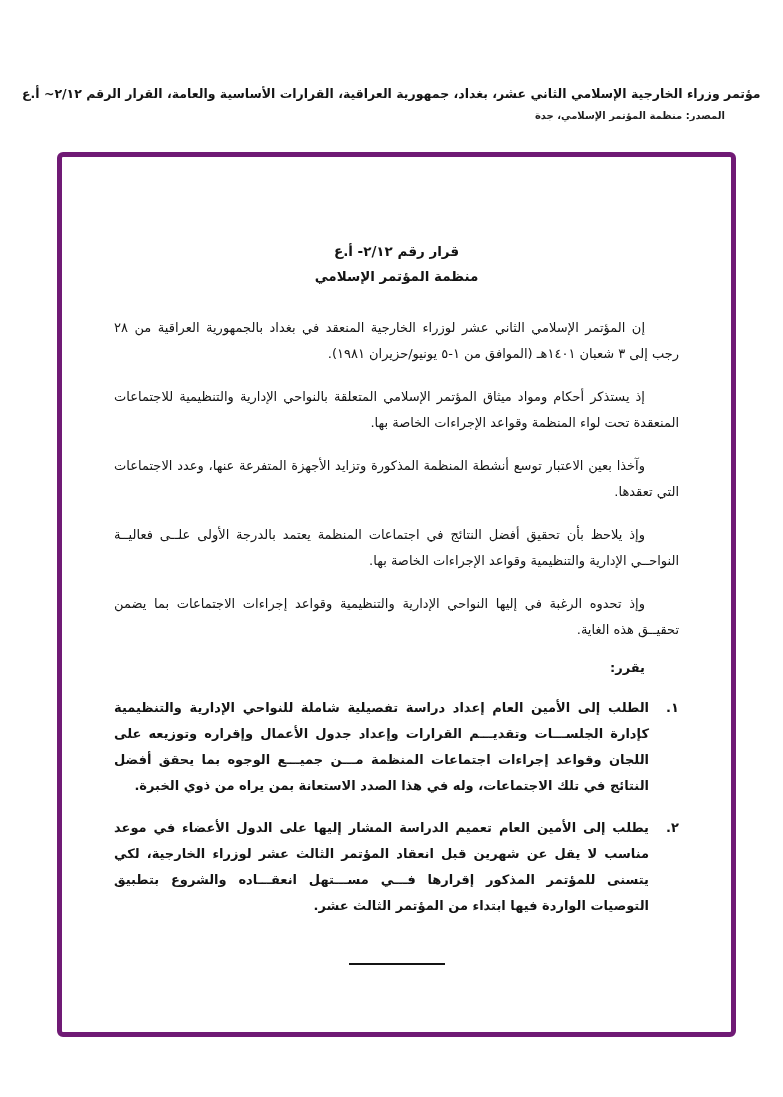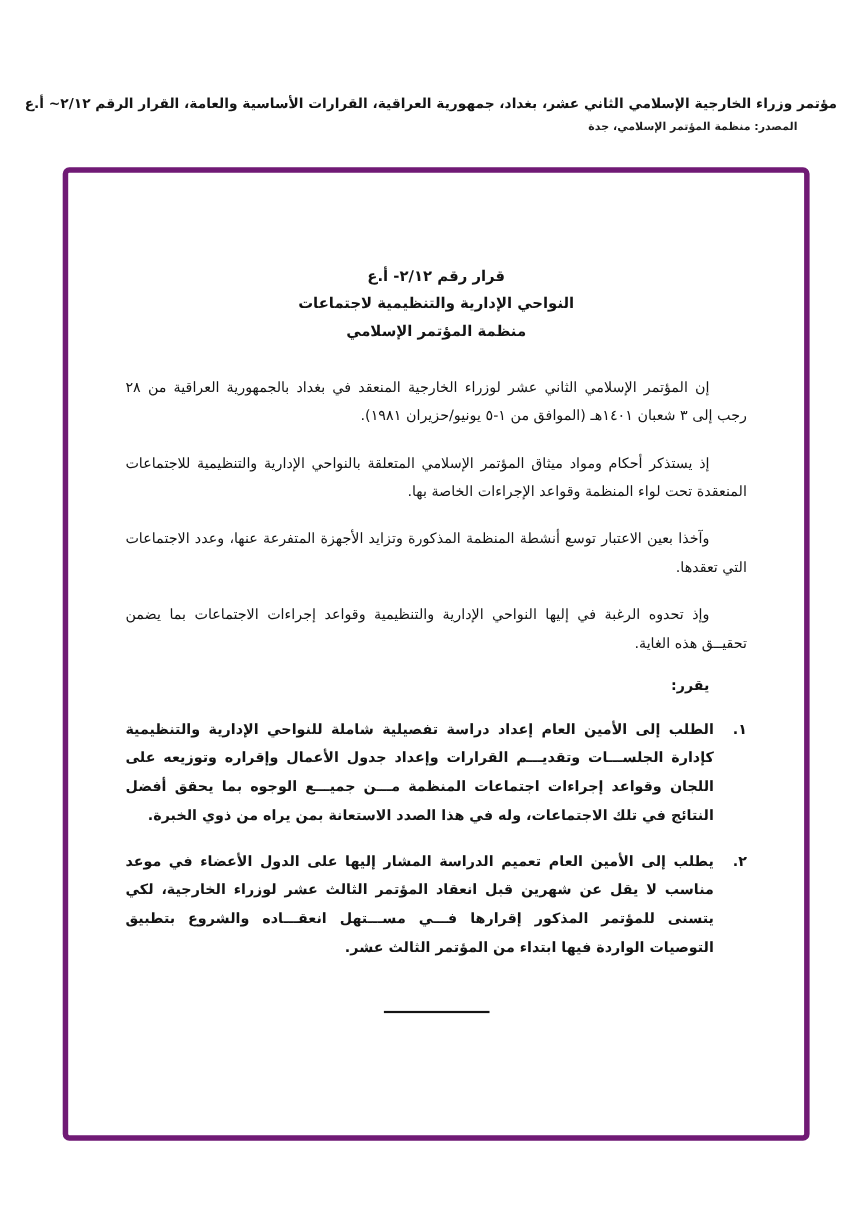--- a/index.html
+++ b/index.html
@@ -13,21 +13,21 @@
     font-family: "DejaVu Sans", sans-serif;
     color: #141414;
     position: relative;
     overflow: hidden;
   }
   .page-header {
     position: absolute;
     top: 86px;
     right: 22px;
     left: 22px;
-    text-align: right;
+    text-align: left;
     font-size: 12.5px;
     font-weight: bold;
     letter-spacing: 0;
     white-space: nowrap;
   }
   .source-line {
     position: absolute;
     top: 110px;
     right: 58px;
     font-size: 10px;
@@ -98,30 +98,30 @@
 
 <div class="page-header">مؤتمر وزراء الخارجية الإسلامي الثاني عشر، بغداد، جمهورية العراقية، القرارات الأساسية والعامة، القرار الرقم ٢/١٢~ أ.ع</div>
 
 <div class="source-line">المصدر:  منظمة المؤتمر الإسلامي، جدة</div>
 
 <div class="doc-frame">
   <div class="doc-inner">
 
     <div class="title-block">
       <span class="title-line">قرار رقم ٢/١٢- أ.ع</span>
-      <span class="title-line">النواحي الإدارية والتنظيمية لاجتماعات</span>
       <span class="title-line">منظمة المؤتمر الإسلامي</span>
     </div>
 
     <p class="para">إن المؤتمر الإسلامي الثاني عشر لوزراء الخارجية المنعقد في بغداد بالجمهورية العراقية من ٢٨ رجب إلى ٣ شعبان ١٤٠١هـ (الموافق من ١-٥ يونيو/حزيران ١٩٨١).</p>
 
     <p class="para">إذ يستذكر أحكام ومواد ميثاق المؤتمر الإسلامي المتعلقة بالنواحي الإدارية والتنظيمية للاجتماعات المنعقدة تحت لواء المنظمة وقواعد الإجراءات الخاصة بها.</p>
 
     <p class="para">وآخذا بعين الاعتبار توسع أنشطة المنظمة المذكورة وتزايد الأجهزة المتفرعة عنها، وعدد الاجتماعات التي تعقدها.</p>
 
+    <p class="para">وإذ يلاحظ بأن تحقيق أفضل النتائج في اجتماعات المنظمة يعتمد بالدرجة الأولى علــى فعاليــة النواحــي الإدارية والتنظيمية وقواعد الإجراءات الخاصة بها.</p>
 
     <p class="para">وإذ تحدوه الرغبة في إليها النواحي الإدارية والتنظيمية وقواعد إجراءات الاجتماعات بما يضمن تحقيــق هذه الغاية.</p>
 
     <p class="decision">يقرر:</p>
 
     <div class="items">
       <div class="item">
         <span class="num">١.</span>
         <span class="txt">الطلب إلى الأمين العام إعداد دراسة تفصيلية شاملة للنواحي الإدارية والتنظيمية كإدارة الجلســـات وتقديـــم القرارات وإعداد جدول الأعمال وإقراره وتوزيعه على اللجان وقواعد إجراءات اجتماعات المنظمة مـــن جميـــع الوجوه بما يحقق أفضل النتائج في تلك الاجتماعات، وله في هذا الصدد الاستعانة بمن يراه من ذوي الخبرة.</span>
       </div>

